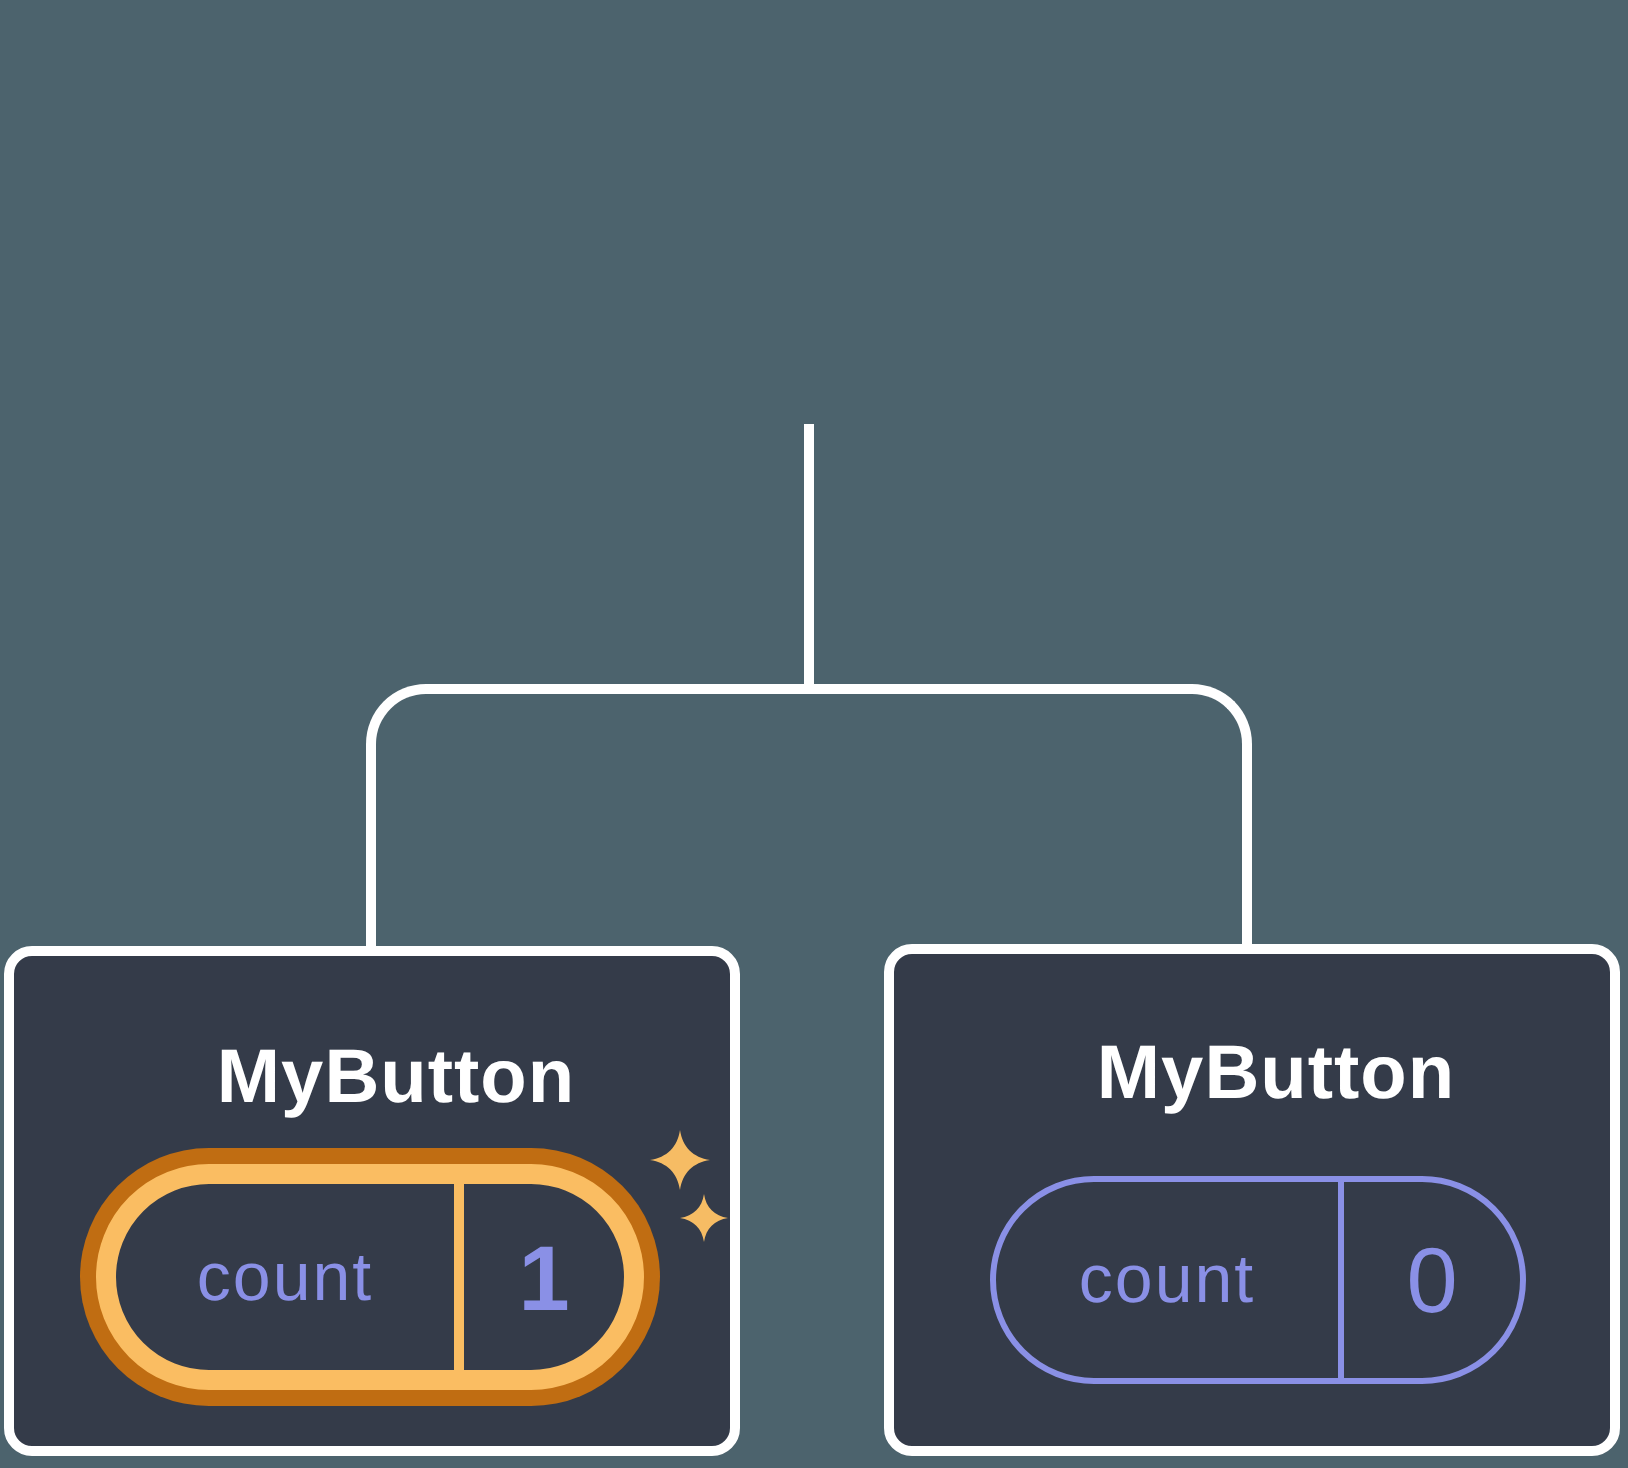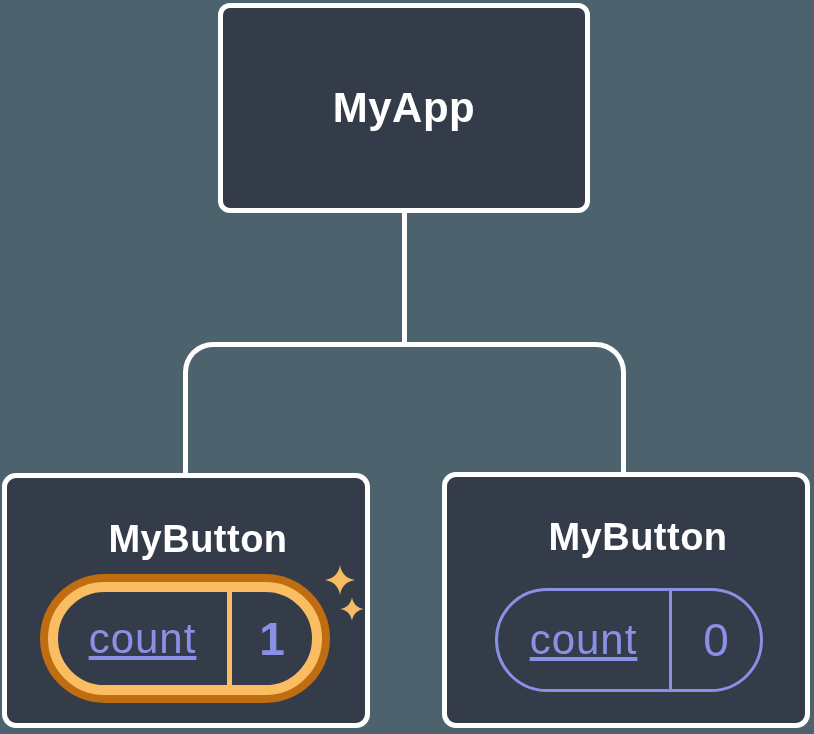--- a/index.html
+++ b/index.html
@@ -29,38 +29,35 @@
   .pill{position:absolute;box-sizing:border-box;border-radius:999px;background:var(--node-fill,#343B49);
         display:flex;align-items:stretch;overflow:hidden;}
   .pill-highlight{left:41px;top:104px;width:274px;height:113px;
         border:10px solid var(--highlight-amber,#FABD62);
         box-shadow:0 0 0 8px var(--highlight-orange,#C06D12);}
   .pill-normal{left:48px;top:111px;width:268px;height:104px;
         border:3px solid var(--state-purple,#8A90E6);}
 
   .cell{display:flex;align-items:center;justify-content:center;line-height:1;
         color:var(--state-purple,#8A90E6);}
-  .cell.key{flex:1;font-size:42px;letter-spacing:1px;text-decoration:underline;}
+  .cell.key{flex:1;font-size:34px;letter-spacing:1px;}
   .pill-highlight .cell.val{width:80px;font-size:46px;font-weight:700;}
   .pill-normal .cell.val{width:88px;font-size:46px;font-weight:400;}
   .divider{width:5px;background:var(--highlight-amber,#FABD62);}
   .divider.purple{width:3px;background:var(--state-purple,#8A90E6);}
 
   .sparkle{position:absolute;fill:var(--sparkle,#F6BC64);}
   .sparkle.big{left:318px;top:87px;width:30px;height:30px;}
   .sparkle.small{left:333px;top:119px;width:24px;height:24px;}
 </style>
 </head>
 <body>
 
 <div class="canvas">
 
-  <div class="node node-root">
-    <span class="root-label">MyApp</span>
-  </div>
 
   <div class="stem"></div>
   <div class="bracket"></div>
 
   <div class="node node-child node-left">
     <div class="node-title">MyButton</div>
     <div class="pill pill-highlight">
       <span class="cell key">count</span>
       <span class="divider"></span>
       <span class="cell val">1</span>

